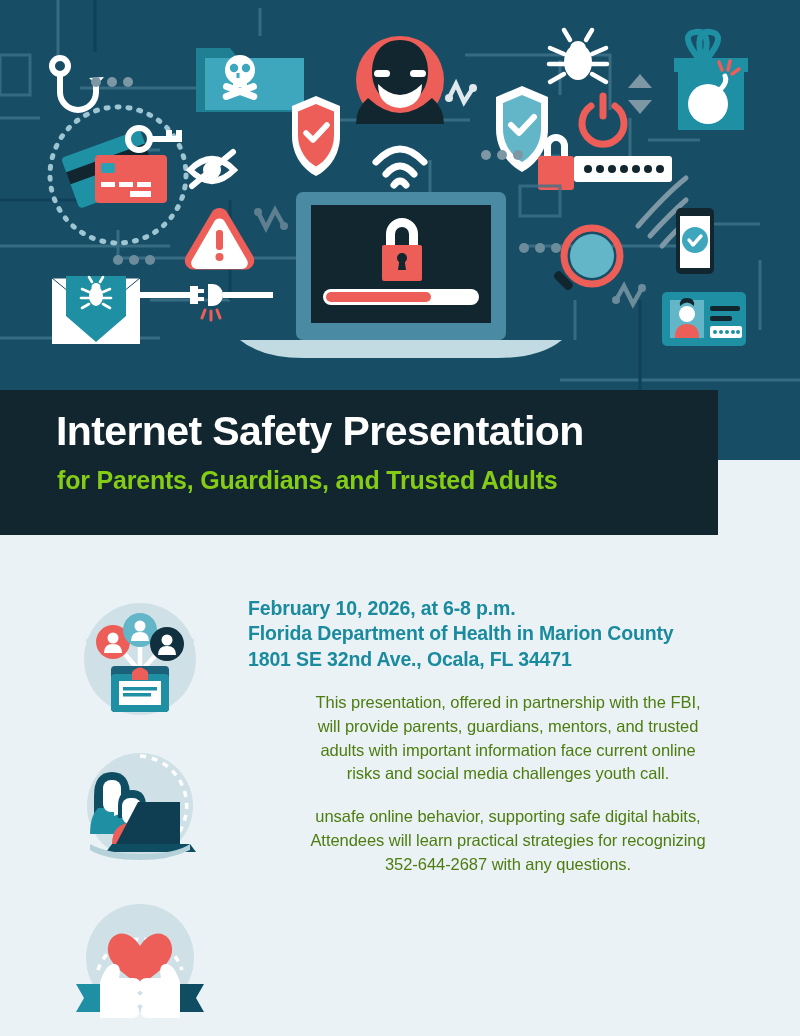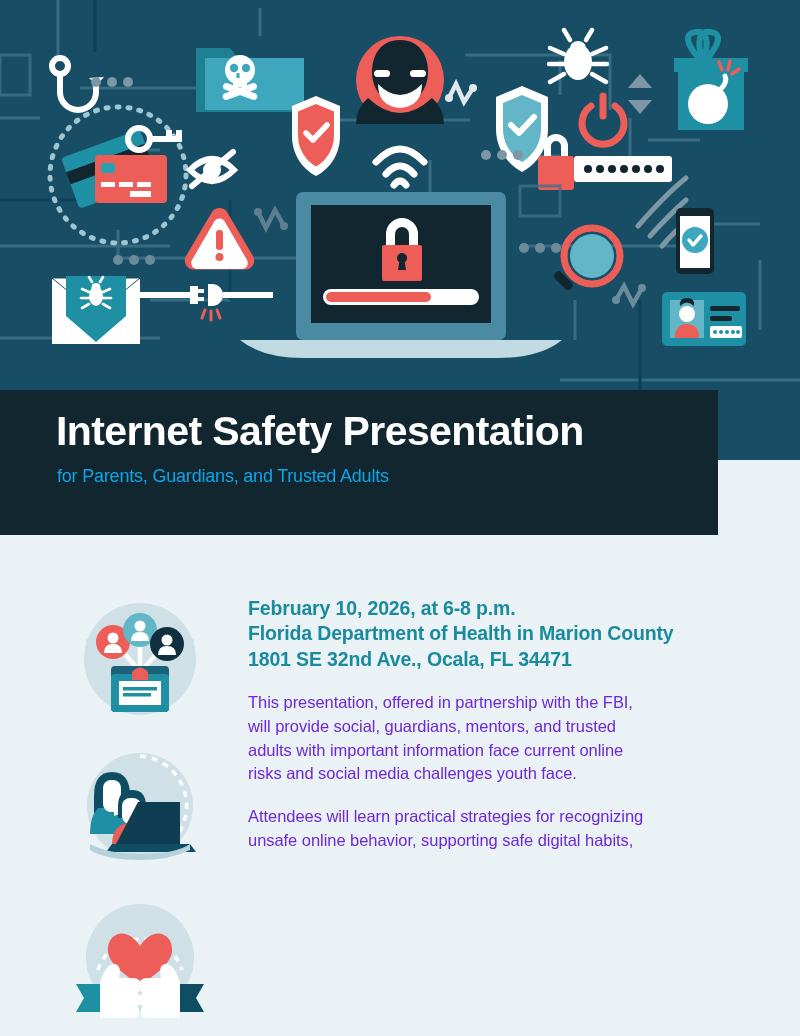--- a/index.html
+++ b/index.html
@@ -21,40 +21,41 @@
     background:#11262f;
   }
   .title{
     position:absolute;left:56px;top:20px;
     color:#ffffff;font-size:41px;font-weight:bold;letter-spacing:-0.6px;
     font-family:"Liberation Sans", sans-serif;line-height:1.05;
     white-space:nowrap;
   }
   .subtitle{
     position:absolute;left:57px;top:76px;
-    color:#0ea5e9;font-size:18px;font-weight:normal;letter-spacing:-0.2px;
+    color:#84cc16;font-size:25px;font-weight:bold;letter-spacing:-0.2px;
     white-space:nowrap;
   }
 
   
   .content{position:absolute;left:0;top:566px;width:800px;height:609px;}
 
   .icons-col{position:absolute;left:70px;top:30px;width:150px;}
   .round-icon{position:relative;width:140px;height:140px;margin-bottom:8px;}
   .round-icon svg{display:block;}
 
   .text-col{position:absolute;left:248px;top:30px;width:520px;}
 
   .event-line{
     color:#1a8a9e;font-size:19.5px;font-weight:bold;line-height:1.30;
     letter-spacing:-0.15px;white-space:nowrap;
   }
   .para{
-    color:#6d28d9;font-size:16.5px;line-height:1.44;margin-top:19px;
+    color:#4d7c0f;font-size:16.5px;line-height:1.44;margin-top:19px;
     letter-spacing:-0.05px;
+    text-align:center;
   }
   .para .ln{display:block;white-space:nowrap;}
 </style>
 </head>
 <body>
 
 <div class="page">
 
   <div class="hero">
     <svg width="800" height="460" viewBox="0 0 800 460" xmlns="http://www.w3.org/2000/svg">
@@ -479,25 +480,26 @@
 
     </div>
 
     <div class="text-col">
       <div class="event-line">February 10, 2026, at 6-8 p.m.</div>
       <div class="event-line">Florida Department of Health in Marion County</div>
       <div class="event-line">1801 SE 32nd Ave., Ocala, FL 34471</div>
 
       <div class="para">
         <span class="ln">This presentation, offered in partnership with the FBI,</span>
-        <span class="ln">will provide social, guardians, mentors, and trusted</span>
+        <span class="ln">will provide parents, guardians, mentors, and trusted</span>
         <span class="ln">adults with important information face current online</span>
-        <span class="ln">risks and social media challenges youth face.</span>
+        <span class="ln">risks and social media challenges youth call.</span>
       </div>
 
       <div class="para">
+        <span class="ln">unsafe online behavior, supporting safe digital habits,</span>
         <span class="ln">Attendees will learn practical strategies for recognizing</span>
-        <span class="ln">unsafe online behavior, supporting safe digital habits,</span>
+        <span class="ln">352-644-2687 with any questions.</span>
       </div>
     </div>
 
   </div>
 </div>
 
 </body></html>

